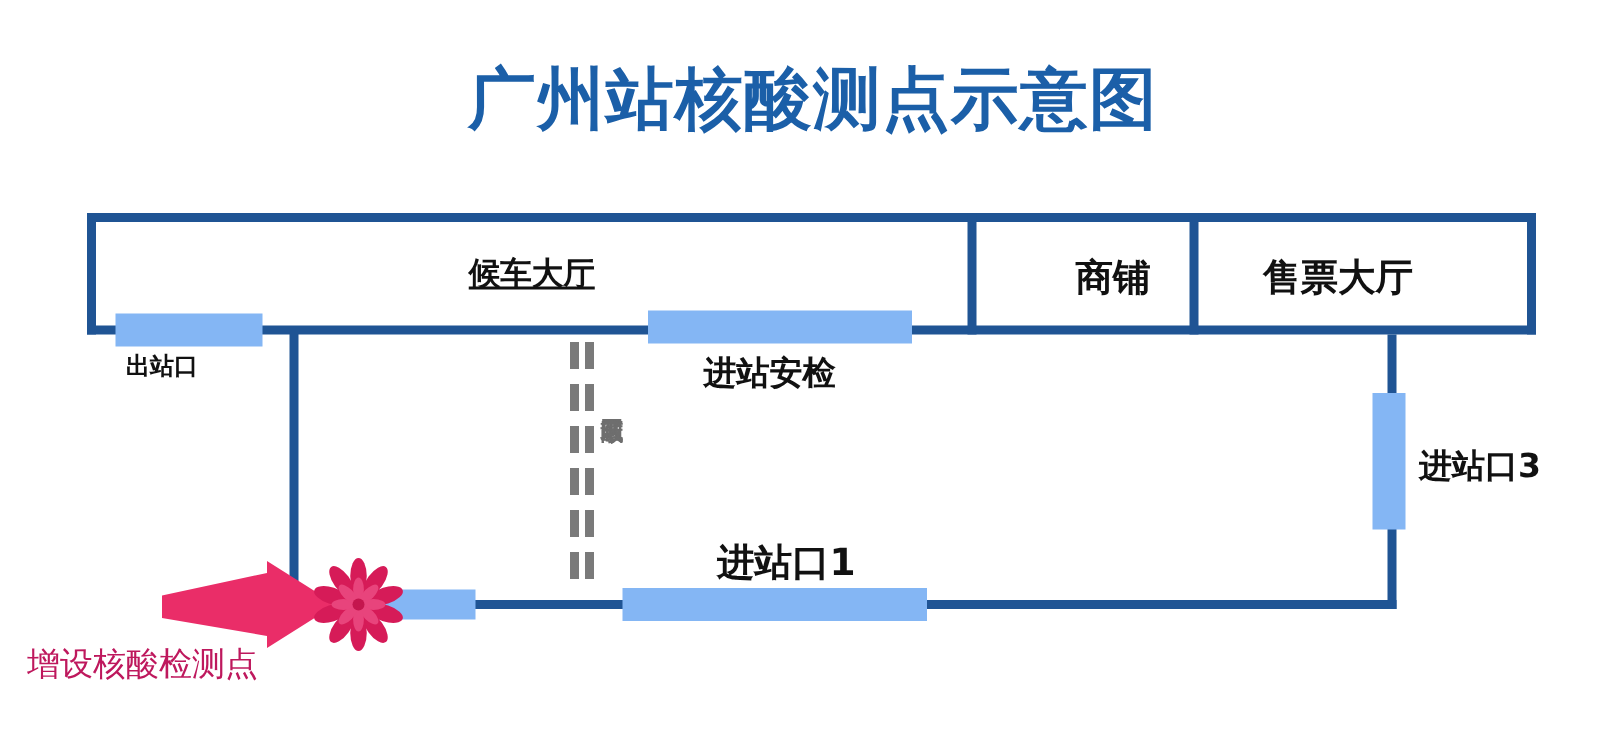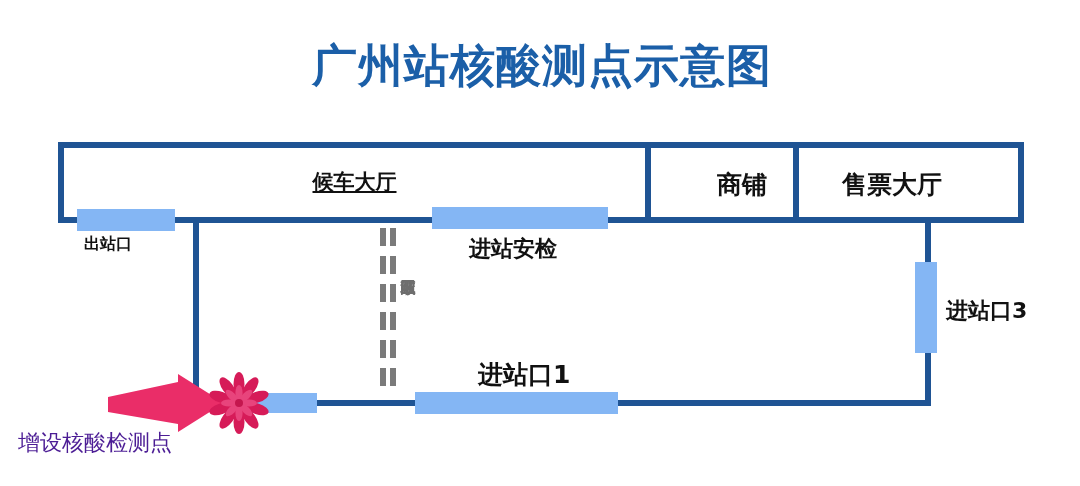--- a/index.html
+++ b/index.html
@@ -66,21 +66,21 @@
   
   .dash-col{position:absolute;width:6px;background:transparent;}
   .dash-seg{position:absolute;width:6px;height:18px;background:#7A7A7A;}
 
   
   .pink-text{
     position:absolute;
     font-family:"DejaVu Sans","Liberation Sans",sans-serif;
     font-size:22px;
     font-weight:normal;
-    color:#4c1d95;
+    color:#be185d;
     white-space:nowrap;
   }
   .svg-layer{position:absolute;left:0;top:0;width:1080px;height:486px;pointer-events:none;}
 </style>
 </head>
 <body>
 
 <div id="stage">
 
   <div class="title">广州站核酸测点示意图</div>

